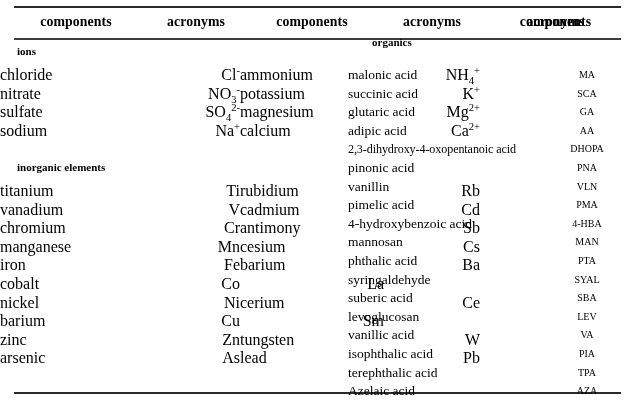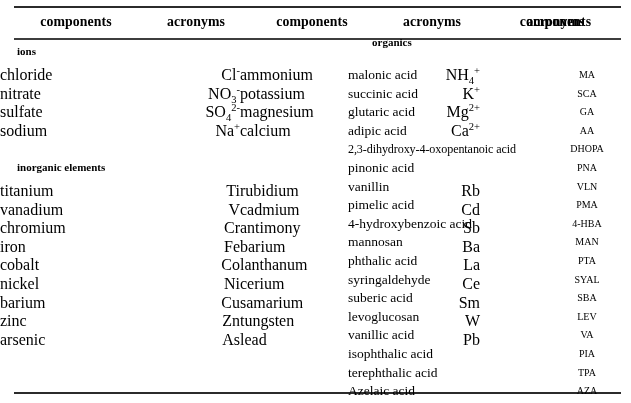--- a/index.html
+++ b/index.html
@@ -171,41 +171,45 @@
         <div class="c-name">cadmium</div>
         <div class="c-acr">Cd</div>
       </div>
       <div class="row">
         <div class="c-name">chromium</div>
         <div class="c-acr">Cr</div>
         <div class="c-name">antimony</div>
         <div class="c-acr">Sb</div>
       </div>
       <div class="row">
+        <div class="c-name">manganese</div>
+        <div class="c-acr">Mn</div>
+        <div class="c-name">cesium</div>
+        <div class="c-acr">Cs</div>
+      </div>
+      <div class="row">
         <div class="c-name">iron</div>
         <div class="c-acr">Fe</div>
         <div class="c-name">barium</div>
         <div class="c-acr">Ba</div>
       </div>
       <div class="row">
         <div class="c-name">cobalt</div>
         <div class="c-acr">Co</div>
-        <div class="c-name">lanthanum</div>
         <div class="c-acr">La</div>
       </div>
       <div class="row">
         <div class="c-name">nickel</div>
         <div class="c-acr">Ni</div>
         <div class="c-name">cerium</div>
         <div class="c-acr">Ce</div>
       </div>
       <div class="row">
         <div class="c-name">barium</div>
         <div class="c-acr">Cu</div>
-        <div class="c-name">samarium</div>
         <div class="c-acr">Sm</div>
       </div>
       <div class="row">
         <div class="c-name">zinc</div>
         <div class="c-acr">Zn</div>
         <div class="c-name">tungsten</div>
         <div class="c-acr">W</div>
       </div>
       <div class="row">
         <div class="c-name">arsenic</div>

